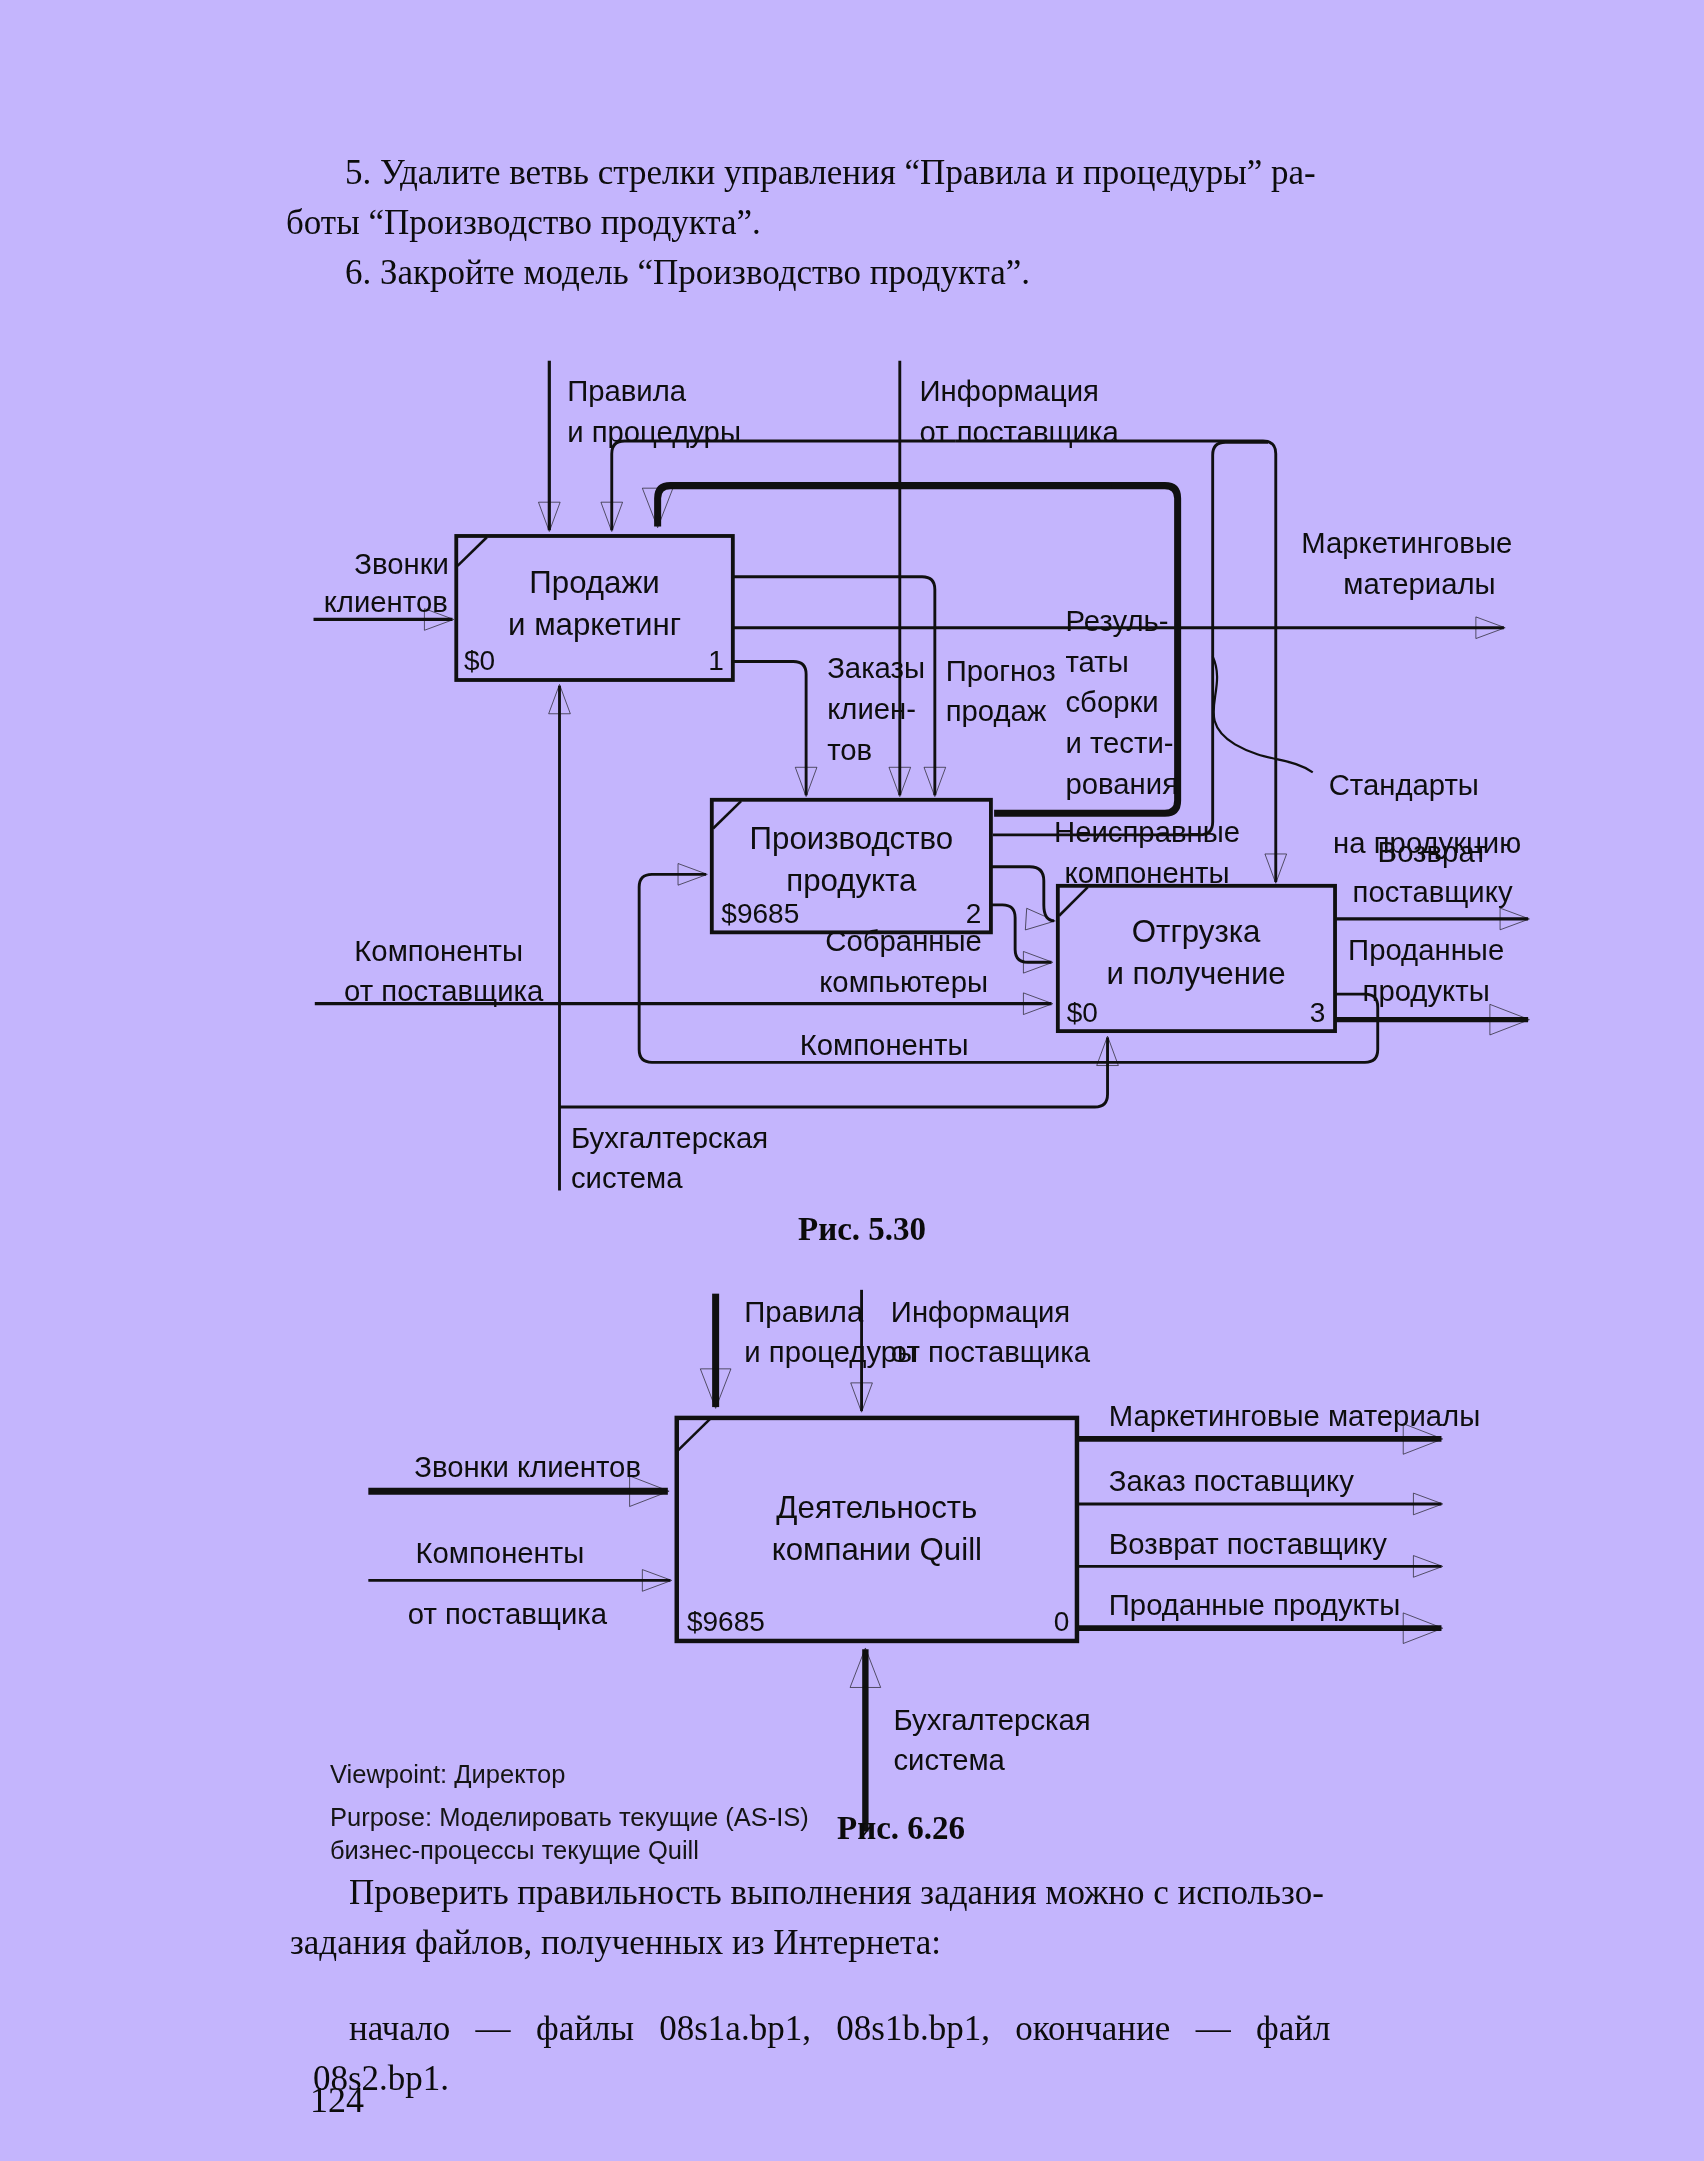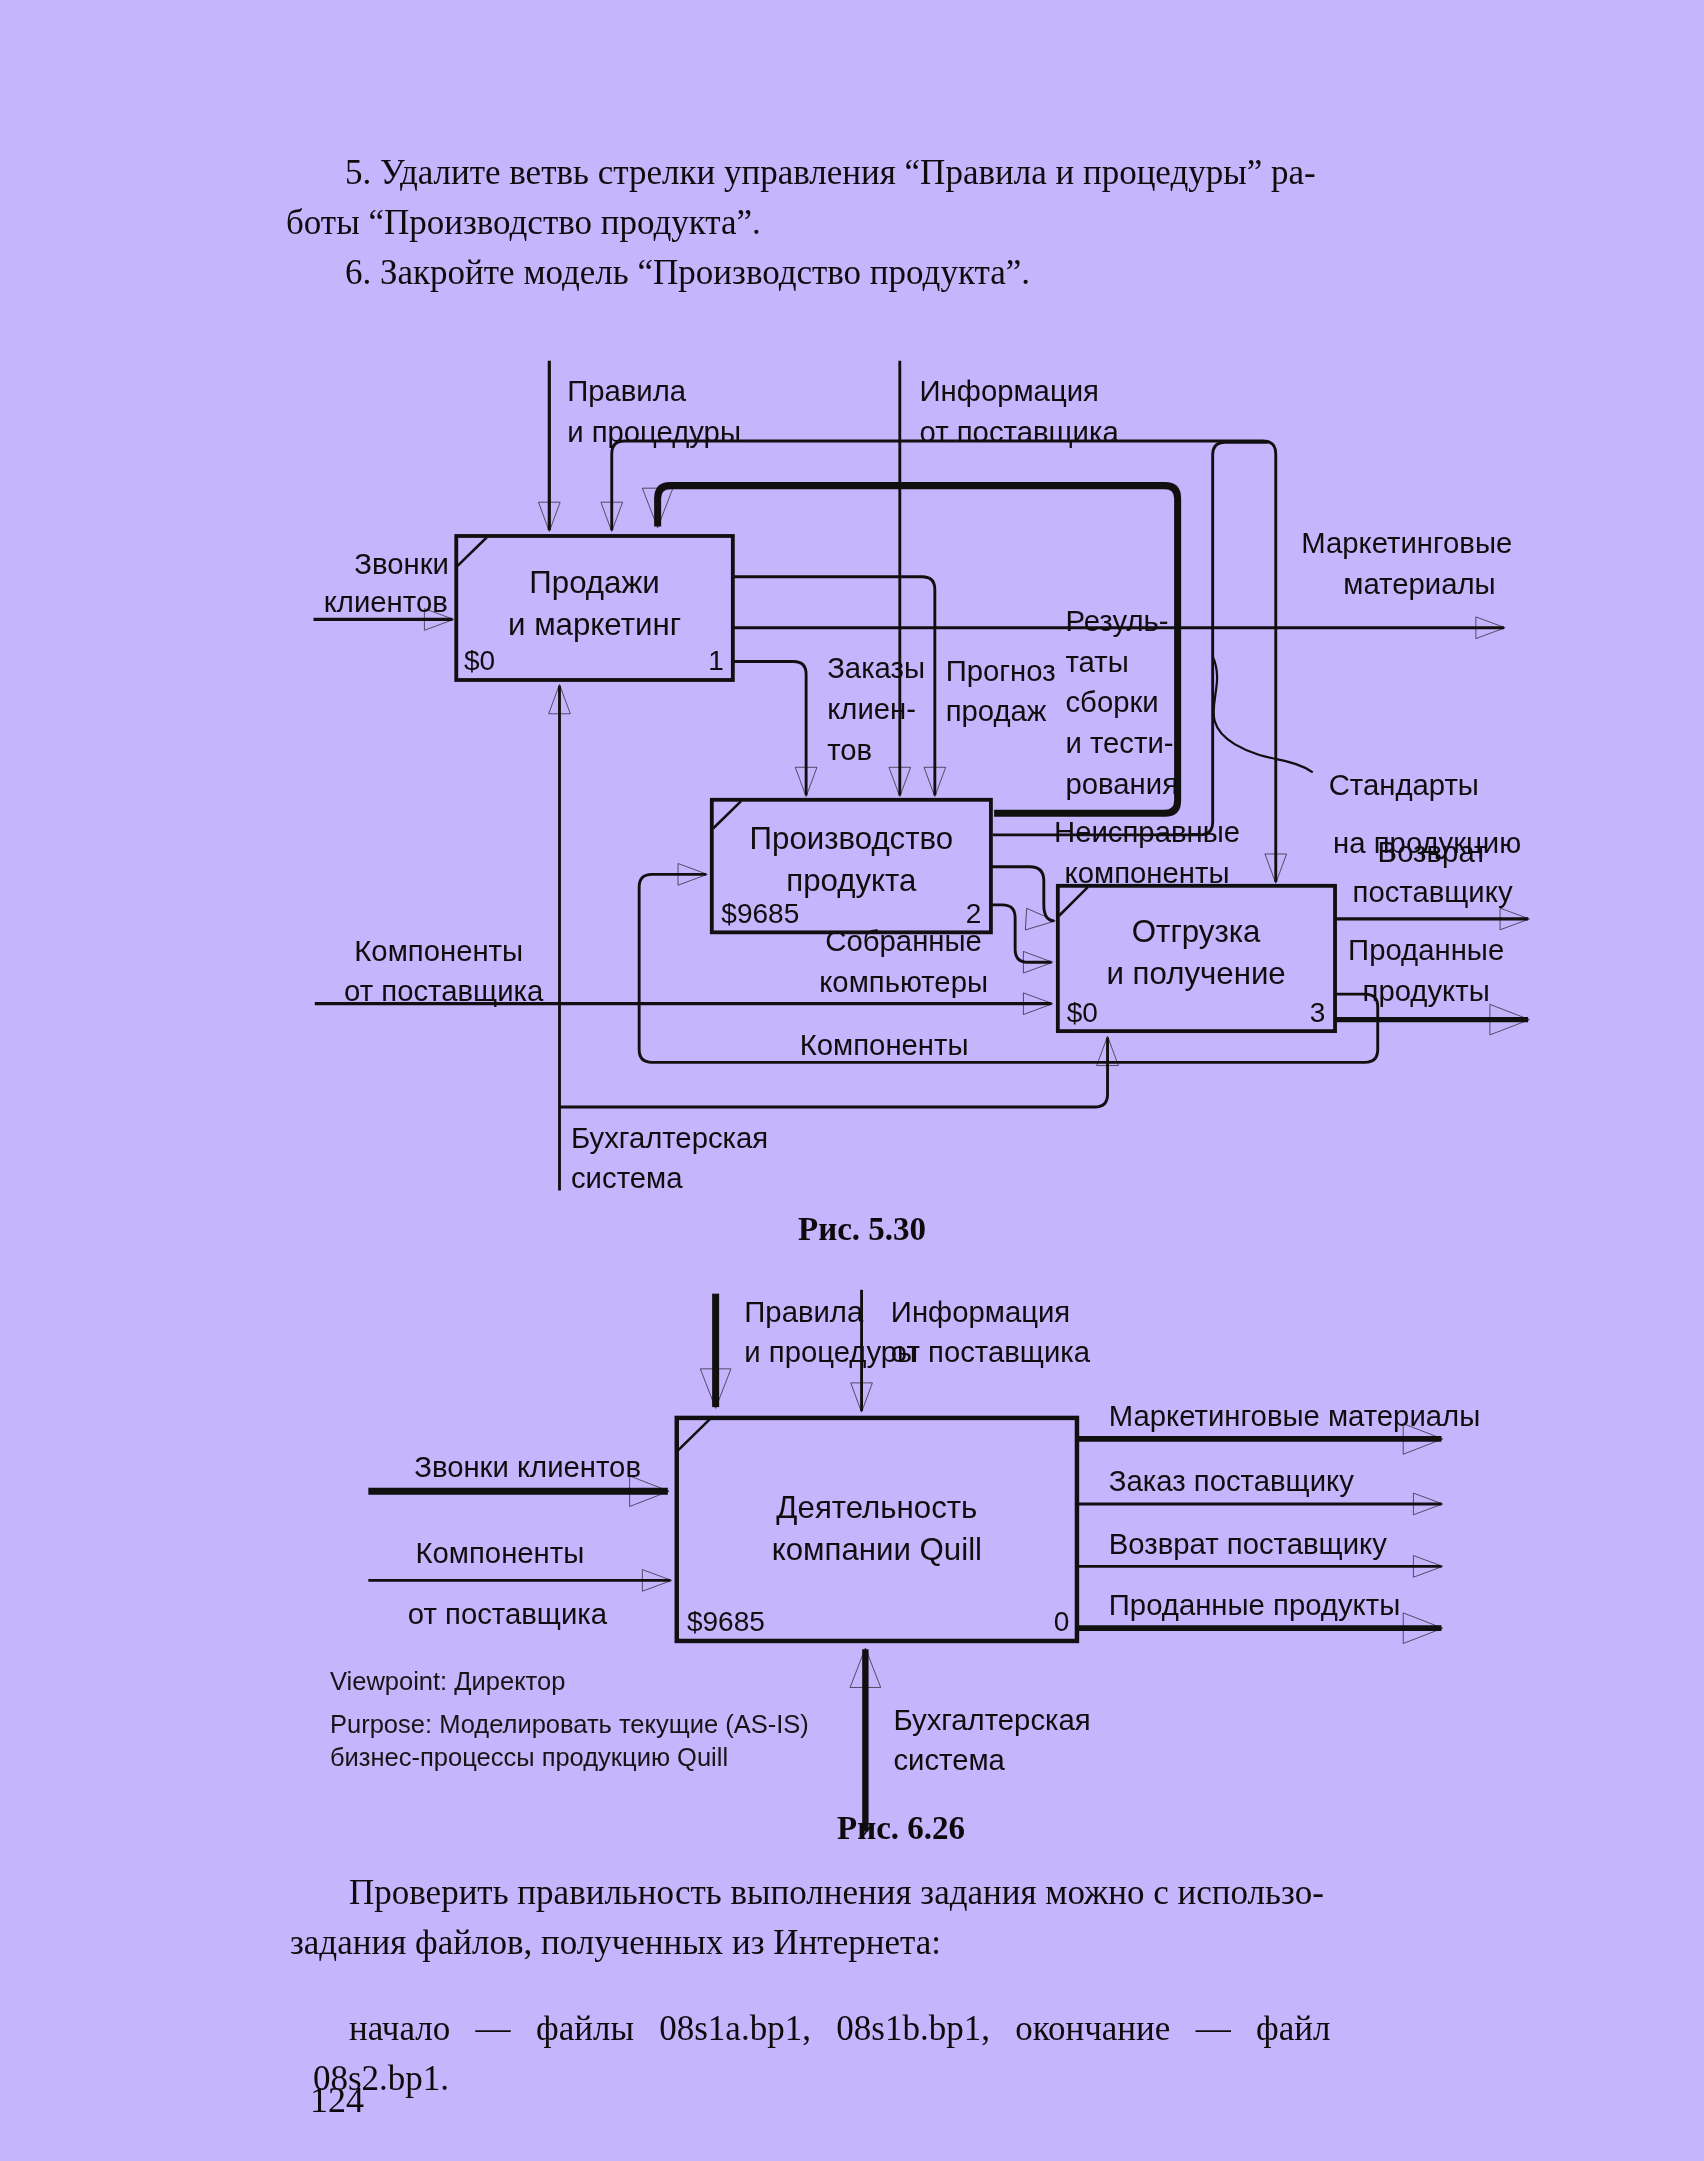--- a/index.html
+++ b/index.html
@@ -154,24 +154,24 @@
       <text x="1740" y="2438">Возврат поставщику</text>
       <text x="1740" y="2535">Проданные продукты</text>
       <text x="1402" y="2714">Бухгалтерская</text>
       <text x="1402" y="2778">система</text>
     </g>
   </svg>
 
   <div class="caption" style="left:798px;top:1211px;">Рис. 5.30</div>
   <div class="caption" style="left:837px;top:1810px;">Рис. 6.26</div>
 
-  <div class="meta" style="left:330px;top:1665px;">
+  <div class="meta" style="left:330px;top:1758px;">
     <div style="margin-bottom:10.2px;">Viewpoint: Директор</div>
     <div>Purpose: Моделировать текущие (AS-IS)</div>
-    <div>бизнес-процессы продукцию Quill</div>
+    <div>бизнес-процессы текущие Quill</div>
   </div>
 
   <div class="para" style="left:290px;top:1868px;">
     <div class="ind">Проверить правильность выполнения задания можно с использо-</div>
     <div>задания файлов, полученных из Интернета:</div>
     <div class="ind wide">начало — файлы 08s1a.bp1, 08s1b.bp1, окончание — файл</div>
     <div style="padding-left:23px;">08s2.bp1.</div>
   </div>
 
   <div class="pagenum" style="left:310px;top:2079px;">124</div>

